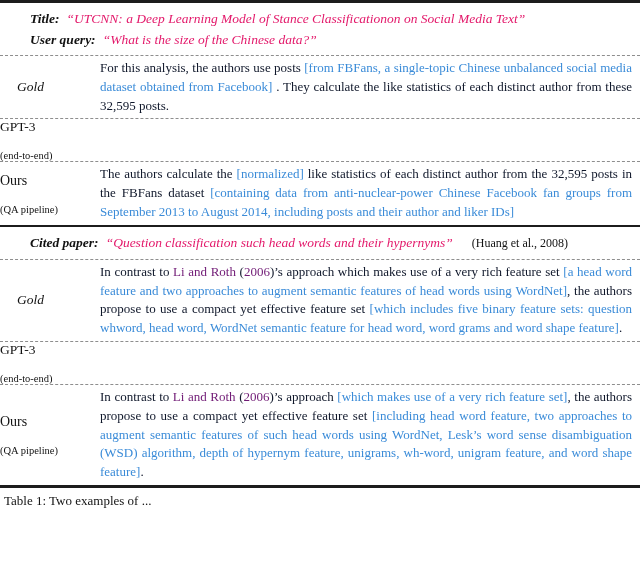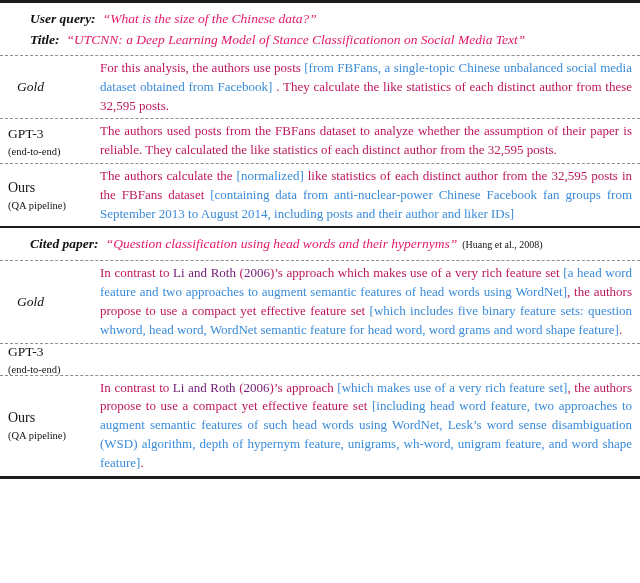--- a/index.html
+++ b/index.html
@@ -15,40 +15,39 @@
   .rule { width: 100%; background: #1c1c1c; }
   .rule.top { height: 3px; }
   .rule.mid { height: 2px; }
   .rule.bot { height: 3px; }
   .sep { border-top: 1px dashed #8e8e8e; height: 0; }
 
   .meta-block { padding: 5px 6px 5px 0; }
   .meta-line { padding-left: 30px; font-size: 13.5px; line-height: 21px; white-space: nowrap; }
   .meta-label { font-weight: bold; font-style: italic; color: #121212; margin-right: 7px; }
   .meta-quote { font-style: italic; color: #e3186a; }
-  .meta-cite  { font-size: 10px; color: #121212; margin-left: 5px; }
+  .meta-cite  { font-size: 12px; color: #121212; margin-left: 19px; }
 
   .body-row { display: flex; }
   .lab {
     width: 100px; flex: none; box-sizing: border-box;
-    padding-left: 8px;
     display: flex; flex-direction: column; justify-content: center;
     font-size: 13.5px;
   }
-  .lab .sub { font-size: 10.5px; margin-top: 4px; }
+  .lab .sub { font-size: 10.5px; margin-top: 15px; }
   .lab.gold { font-style: italic; padding-left: 17px; }
   .lab.ours .name { font-weight: normal; font-size: 14px; }
   .content {
     flex: 1;
     padding: 3px 8px 3px 0;
     font-size: 13px;
     line-height: 18.8px;
     text-align: justify;
   }
-  .seg-k { color: #be185d; font-family: Liberation Serif, serif; }
+  .seg-k { color: #0f172a; font-family: Liberation Serif, serif; }
   .seg-b { color: #3a8bd8; }
   .seg-n { color: #701a75; }
 
   .caption {
     margin-top: 5px;
     padding: 0 4px;
     font-size: 13px;
     line-height: 15px;
     color: #121212;
     white-space: nowrap;
@@ -56,61 +55,60 @@
 </style>
 </head>
 <body>
 
 <div class="page">
 
   <div class="rule top"></div>
 
   <div class="meta-block">
     <div class="meta-line">
-      <span class="meta-label">User query:</span><span class="meta-quote">“What is the size of the Chinese data?”</span>
+      <span class="meta-label">Title:</span><span class="meta-quote">“UTCNN: a Deep Learning Model of Stance Classificationon on Social Media Text”</span>
     </div>
     <div class="meta-line">
-      <span class="meta-label">Title:</span><span class="meta-quote">“UTCNN: a Deep Learning Model of Stance Classificationon on Social Media Text”</span>
+      <span class="meta-label">User query:</span><span class="meta-quote">“What is the size of the Chinese data?”</span>
     </div>
   </div>
 
   <div class="sep"></div>
 
   <div class="body-row">
     <div class="lab gold">
       <span class="name">Gold</span>
     </div>
     <div class="content"><span class="seg-k">For this analysis, the authors use posts </span><span class="seg-b">[from FBFans, a single-topic Chinese unbalanced social media dataset obtained from Facebook]</span><span class="seg-k"> . They calculate the like statistics of each distinct author from these 32,595 posts.</span></div>
   </div>
 
   <div class="sep"></div>
 
   <div class="body-row">
     <div class="lab">
       <span class="name">GPT-3</span>
       <span class="sub">(end-to-end)</span>
     </div>
-    <div class="content"><span class="seg-k">The authors used posts from the FBFans dataset to analyze whether the assumption of their paper is reliable. They calculated the like statistics of each distinct author from the 32,595 posts.</span></div>
   </div>
 
   <div class="sep"></div>
 
   <div class="body-row">
     <div class="lab ours">
       <span class="name">Ours</span>
       <span class="sub">(QA pipeline)</span>
     </div>
     <div class="content"><span class="seg-k">The authors calculate the </span><span class="seg-b">[normalized]</span><span class="seg-k"> like statistics of each distinct author from the 32,595 posts in the FBFans dataset </span><span class="seg-b">[containing data from anti-nuclear-power Chinese Facebook fan groups from September 2013 to August 2014, including posts and their author and liker IDs]</span></div>
   </div>
 
   <div class="rule mid"></div>
 
   <div class="meta-block">
     <div class="meta-line">
-      <span class="meta-label">Cited paper:</span><span class="meta-quote">“Question classification using head words and their hypernyms”</span><span class="meta-cite">(Huang et al., 2008)</span>
+      <span class="meta-label">Cited paper:</span><span class="meta-quote">“Question classification such head words and their hypernyms”</span><span class="meta-cite">(Huang et al., 2008)</span>
     </div>
   </div>
 
   <div class="sep"></div>
 
   <div class="body-row">
     <div class="lab gold">
       <span class="name">Gold</span>
     </div>
     <div class="content"><span class="seg-k">In contrast to </span><span class="seg-n">Li and Roth</span><span class="seg-k"> (</span><span class="seg-n">2006</span><span class="seg-k">)’s approach which makes use of a very rich feature set </span><span class="seg-b">[a head word feature and two approaches to augment semantic features of head words using WordNet]</span><span class="seg-k">, the authors propose to use a compact yet effective feature set </span><span class="seg-b">[which includes five binary feature sets: question whword, head word, WordNet semantic feature for head word, word grams and word shape feature]</span><span class="seg-k">.</span></div>
@@ -130,14 +128,15 @@
   <div class="body-row">
     <div class="lab ours">
       <span class="name">Ours</span>
       <span class="sub">(QA pipeline)</span>
     </div>
     <div class="content"><span class="seg-k">In contrast to </span><span class="seg-n">Li and Roth</span><span class="seg-k"> (</span><span class="seg-n">2006</span><span class="seg-k">)’s approach </span><span class="seg-b">[which makes use of a very rich feature set]</span><span class="seg-k">, the authors propose to use a compact yet effective feature set </span><span class="seg-b">[including head word feature, two approaches to augment semantic features of such head words using WordNet, Lesk’s word sense disambiguation (WSD) algorithm, depth of hypernym feature, unigrams, wh-word, unigram feature, and word shape feature]</span><span class="seg-k">.</span></div>
   </div>
 
   <div class="rule bot"></div>
 
+  <div class="caption">Table 1: Two examples of ...</div>
 
 </div>
 
 </body></html>

